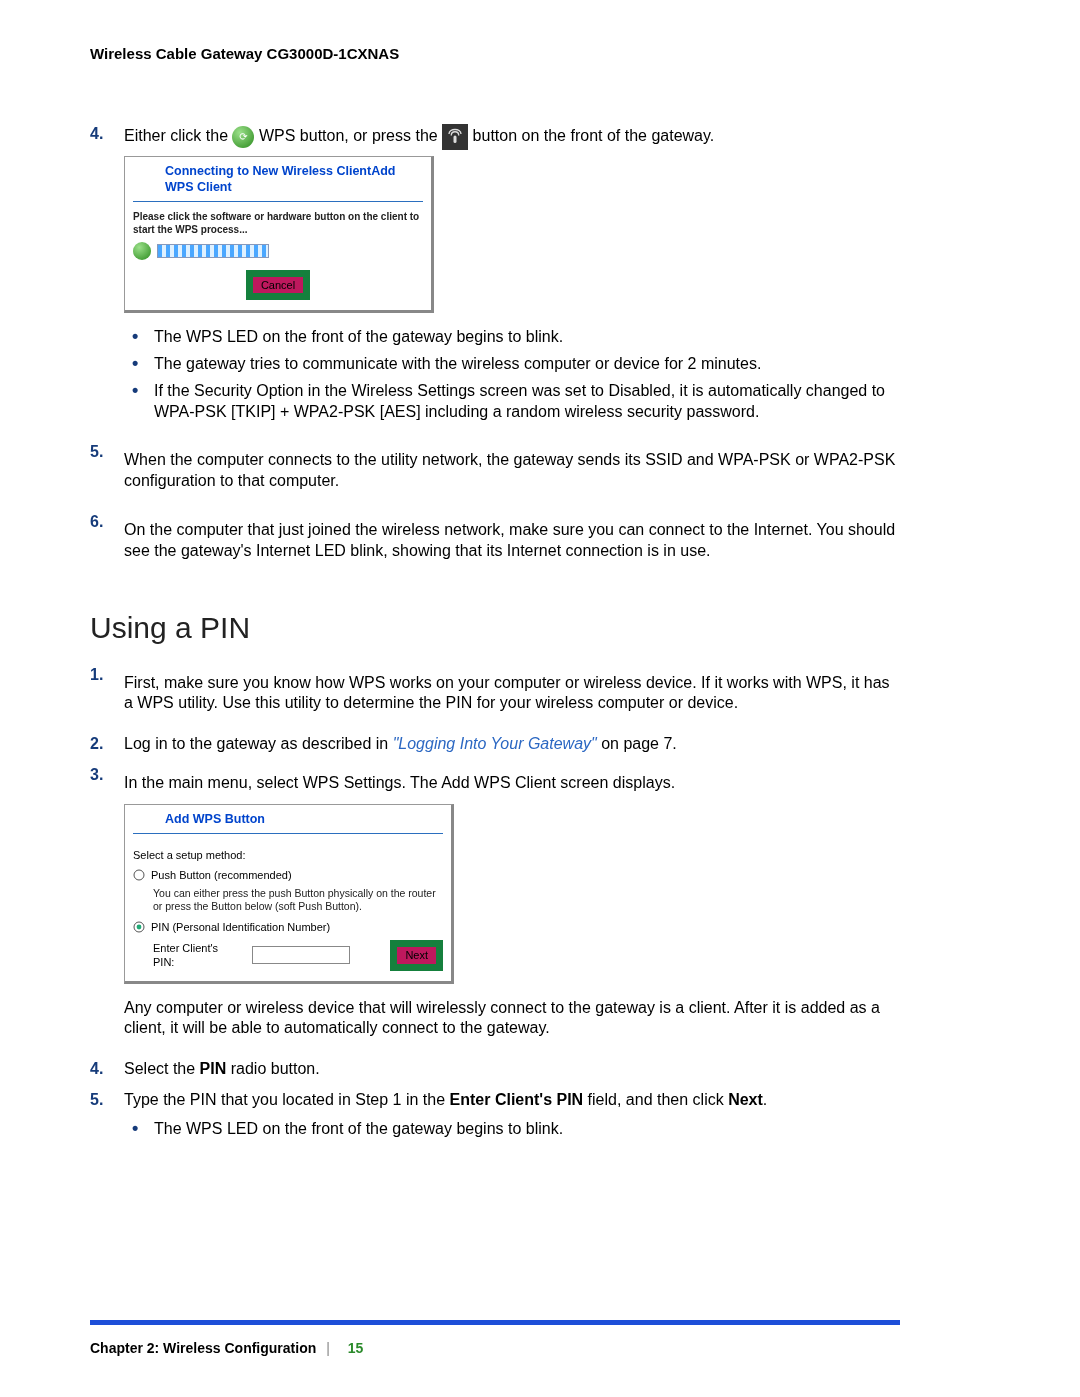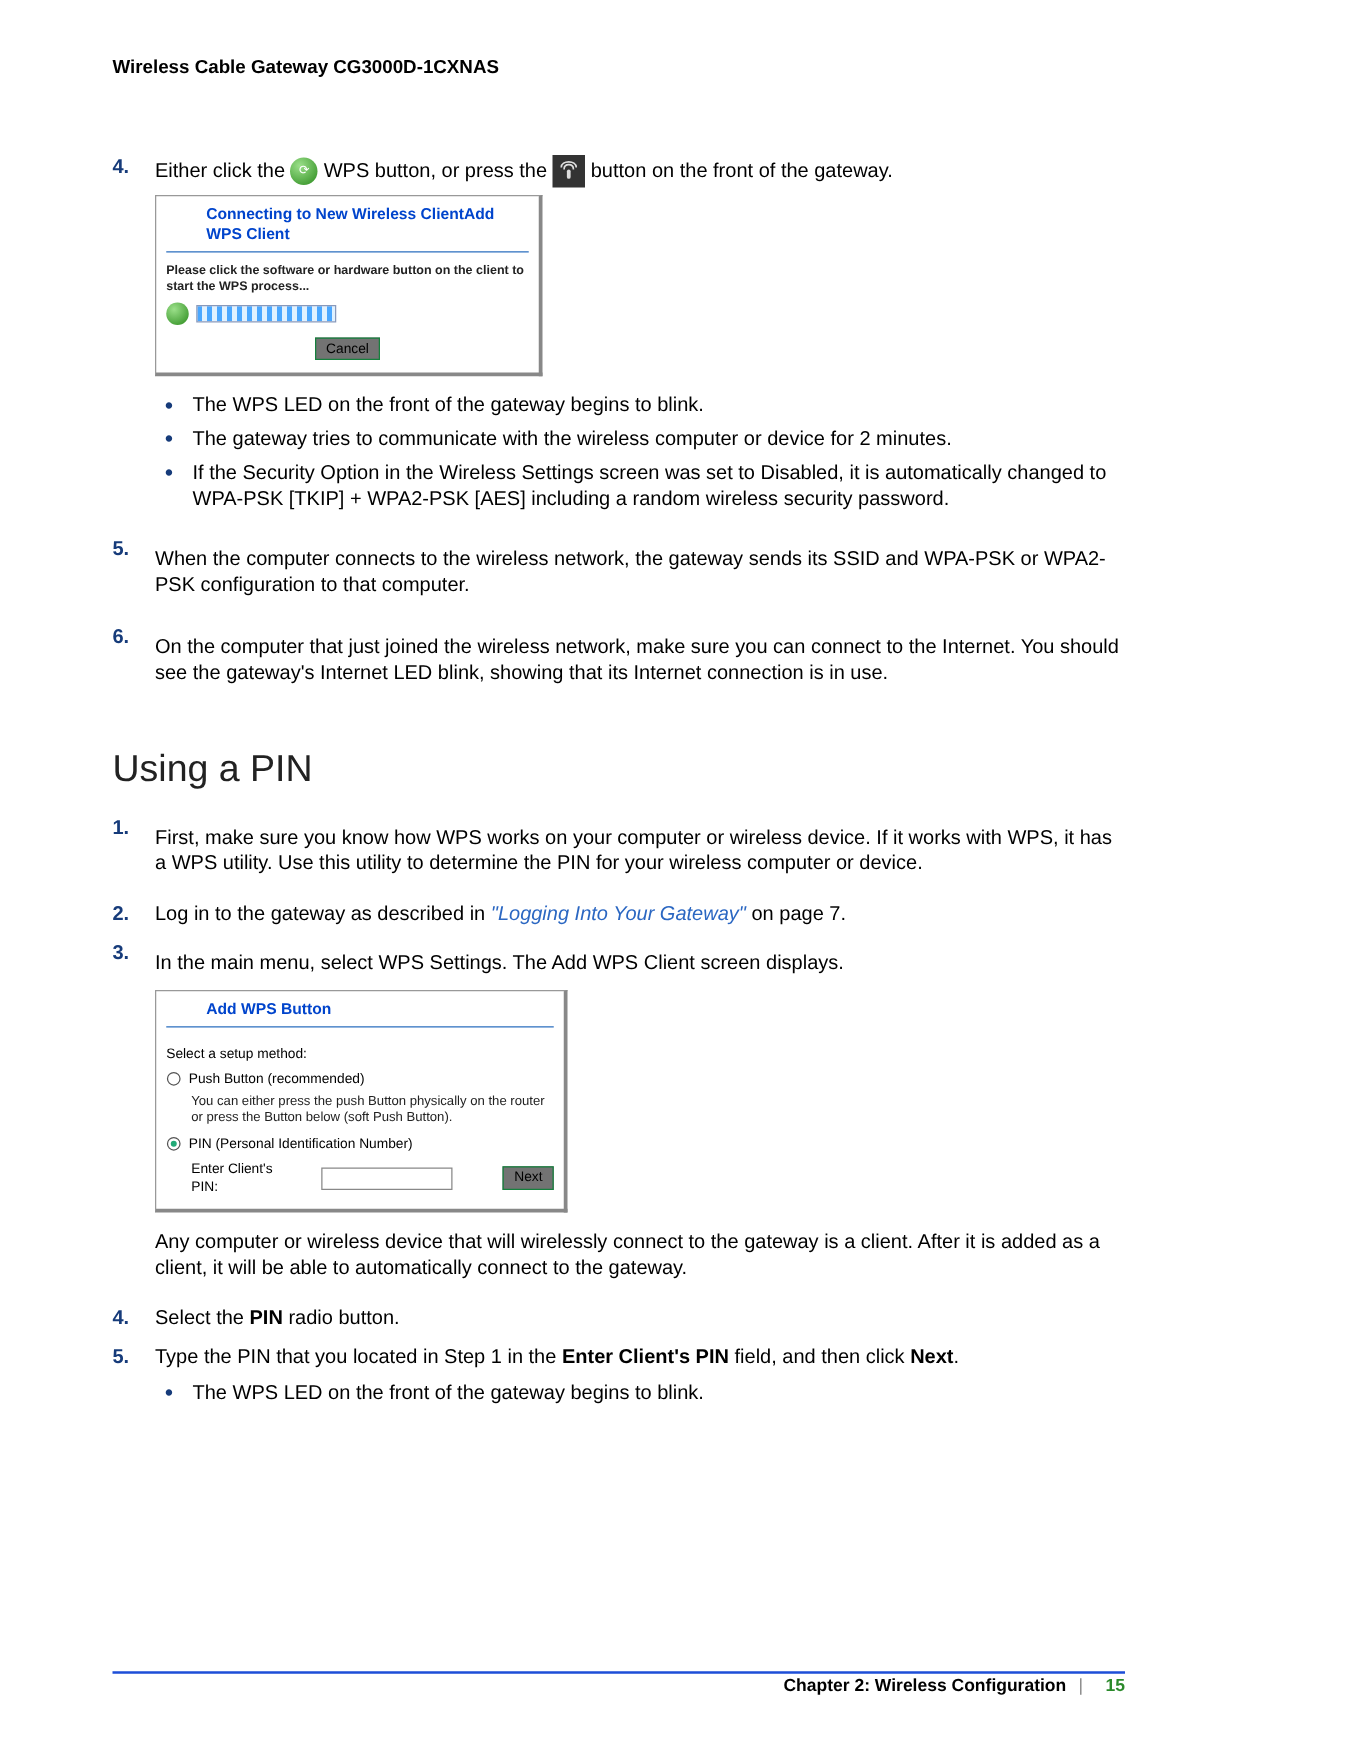--- a/index.html
+++ b/index.html
@@ -99,22 +99,22 @@
   .sb-progress-icon {
     width:18px;height:18px;border-radius:50%;
     background: radial-gradient(circle at 35% 30%, #9be08a, #2a8a1c);
   }
   .sb-progress-bar {
     width: 110px; height: 12px; border: 1px solid #89b;
     background: repeating-linear-gradient(90deg,#4aa7ff 0 4px,#dff1ff 4px 8px);
   }
   .sb-button {
     display:inline-block;
-    border:1px solid #15803d;
-    background:#737373;
+    border:7px solid #15803d;
+    background:#be185d;
     font-size:11px;
     padding:1px 8px;
     margin:4px auto 10px auto;
   }
   .sb-center { text-align:center; }
   .sb-radio-row {
     display:flex;
     align-items:flex-start;
     gap:6px;
     font-size:11px;
@@ -165,22 +165,22 @@
     margin: 36px 0 18px 0;
     font-family: "Trebuchet MS", Arial, sans-serif;
   }
   .italic-link { font-style: italic; color: #2b67c2; }
   .bold { font-weight: bold; }
   .footer {
     position: absolute;
     bottom: 40px;
     left: 90px;
     right: 90px;
-    border-top: 2px solid #1d4ed8;
-    text-align: right;
+    border-top: 5px solid #1d4ed8;
+    padding-top: 14px;
     font-size: 14px;
   }
   .footer .pnum { color: #2b8a2b; margin-left: 8px; font-weight: bold;}
   .footer .sep { color: #888; margin: 0 6px;}
 </style>
 </head>
 <body>
 
 <div class="page">
   <div class="header-title">Wireless Cable Gateway CG3000D-1CXNAS</div>
@@ -222,21 +222,21 @@
           <li>The WPS LED on the front of the gateway begins to blink.</li>
           <li>The gateway tries to communicate with the wireless computer or device for 2 minutes.</li>
           <li>If the Security Option in the Wireless Settings screen was set to Disabled, it is automatically changed to WPA-PSK [TKIP] + WPA2-PSK [AES] including a random wireless security password.</li>
         </ul>
       </div>
     </li>
 
     <li>
       <span class="num">5.</span>
       <div class="body">
-        <div class="para">When the computer connects to the wireless network, the gateway sends its SSID and WPA-PSK or WPA2-PSK configuration to that computer.</div>
+        <div class="para">When the computer connects to the utility network, the gateway sends its SSID and WPA-PSK or WPA2-PSK configuration to that computer.</div>
       </div>
     </li>
 
     <li>
       <span class="num">6.</span>
       <div class="body">
         <div class="para">On the computer that just joined the wireless network, make sure you can connect to the Internet. You should see the gateway's Internet LED blink, showing that its Internet connection is in use.</div>
       </div>
     </li>
   </ol>

